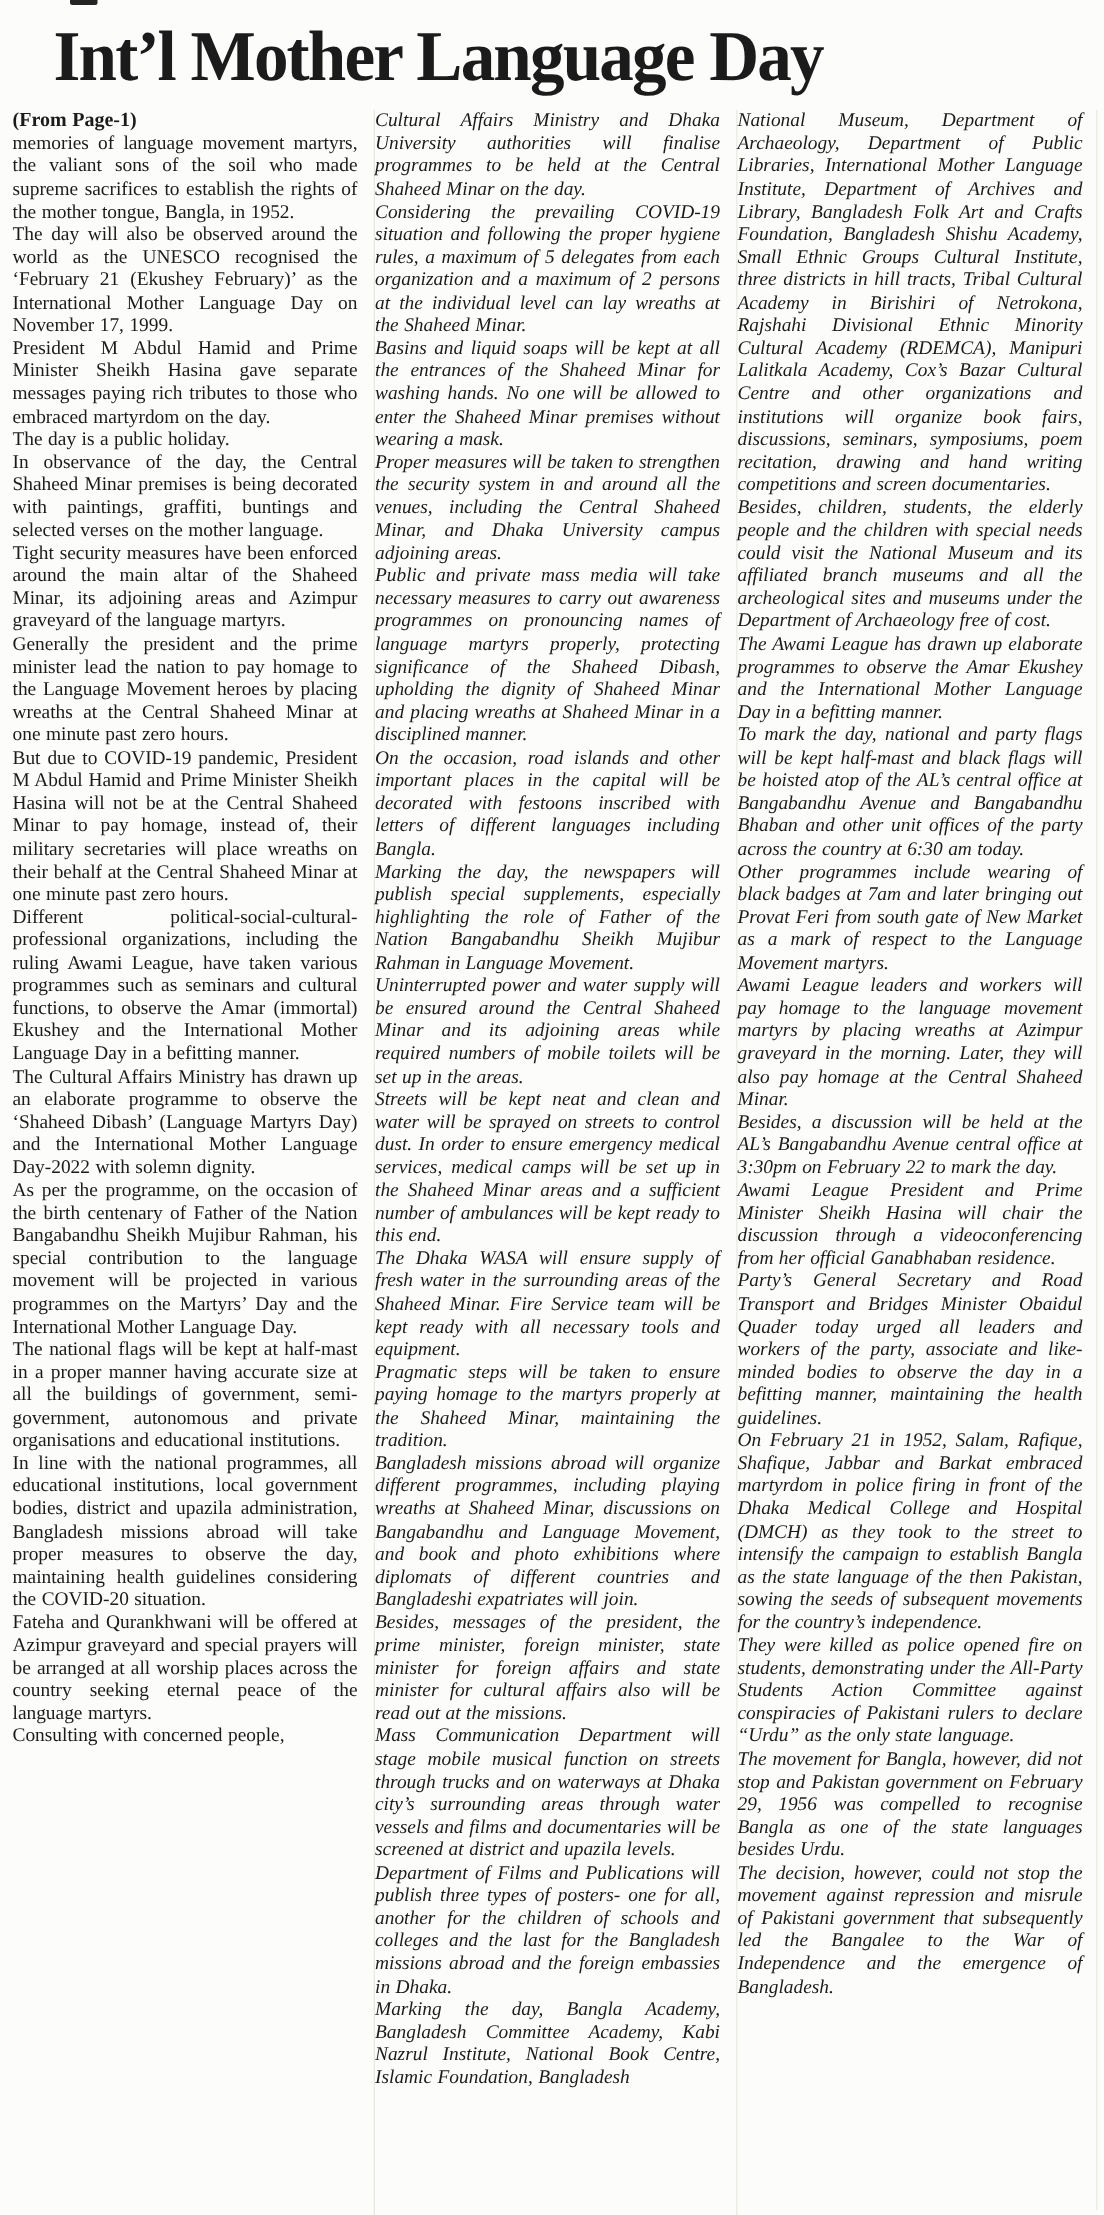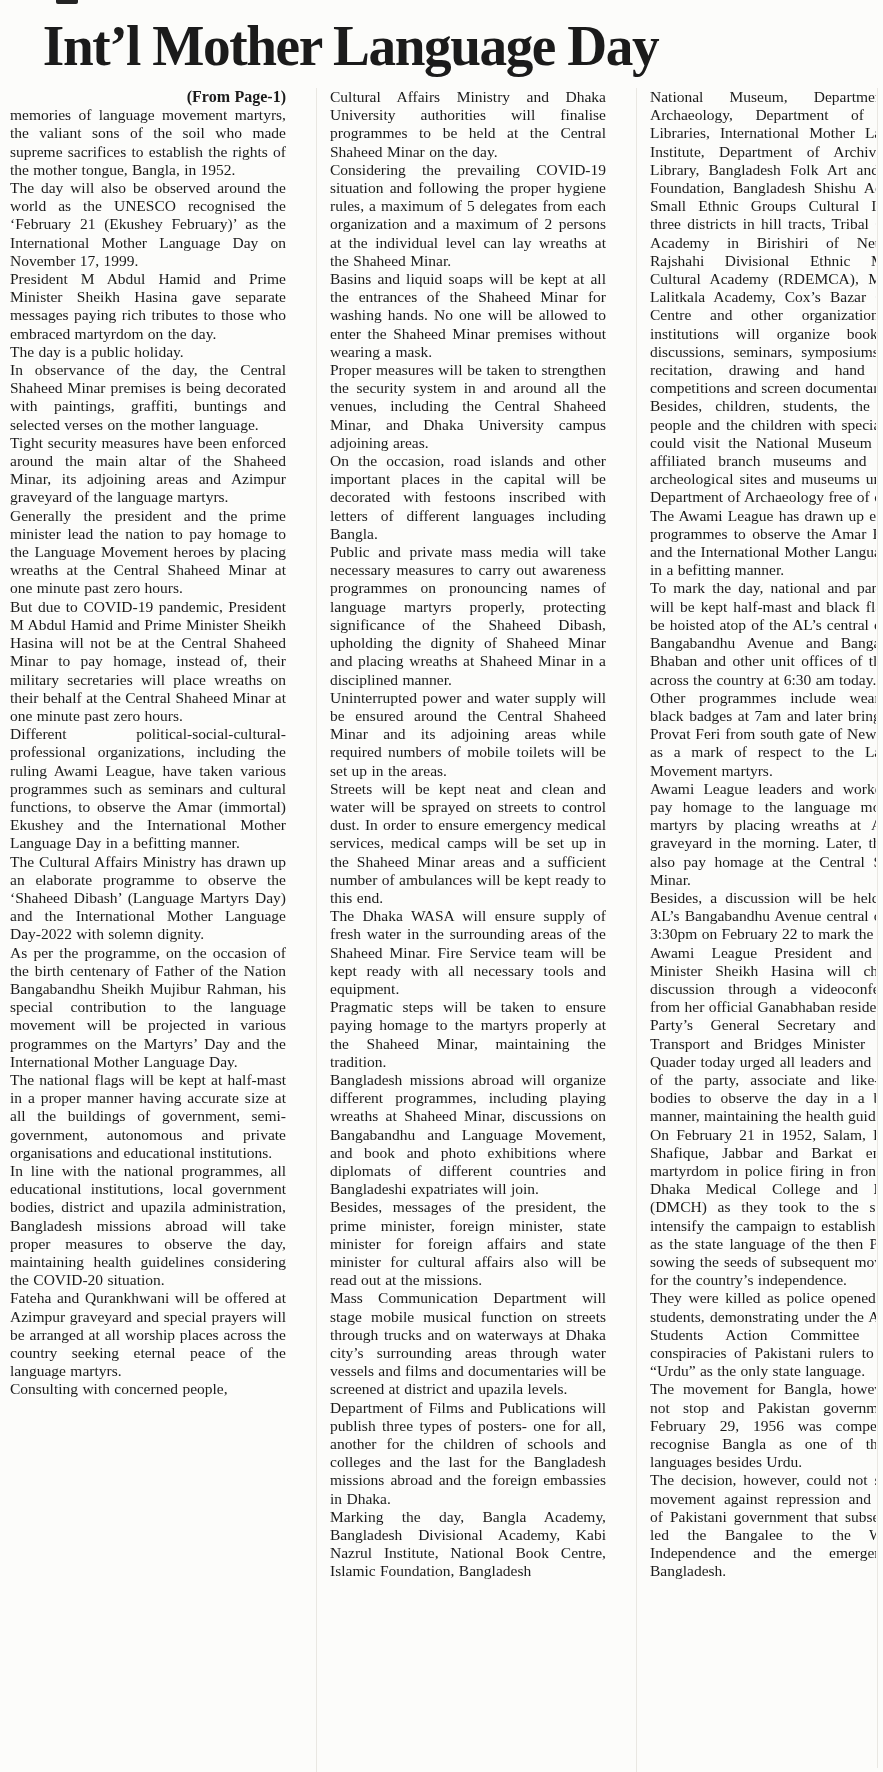--- a/index.html
+++ b/index.html
@@ -54,26 +54,26 @@
     flex:0 0 276px;
     font-size:15.5px;
     line-height:18.2px;
     text-align:justify;
     hyphens:auto;
     -webkit-hyphens:auto;
     word-spacing:0.5px;
   }
   .col + .col{
     border-left:1px solid var(--rule);
-    margin-left:30px;
-    padding-left:13px;
+    margin-left:13px;
+    font-style:italic;
   }
   .from-page{
     font-weight:bold;
-    text-align:right;
+    text-align:left;
     font-size:16px;
     line-height:18.2px;
   }
   .para{
     margin:0;
     padding:0;
   }
   .page-edge-rule{
     position:absolute;
     left:877px;top:88px;
@@ -104,31 +104,32 @@
         <p class="para">The national flags will be kept at half-mast in a proper manner having accurate size at all the buildings of government, semi-government, autonomous and private organisations and educational institutions.</p>
         <p class="para">In line with the national programmes, all educational institutions, local government bodies, district and upazila administration, Bangladesh missions abroad will take proper measures to observe the day, maintaining health guidelines considering the COVID-20 situation.</p>
         <p class="para">Fateha and Qurankhwani will be offered at Azimpur graveyard and special prayers will be arranged at all worship places across the country seeking eternal peace of the language martyrs.</p>
         <p class="para">Consulting with concerned people,</p>
       </div>
     <div class="col" id="col-2">
         <p class="para">Cultural Affairs Ministry and Dhaka University authorities will finalise programmes to be held at the Central Shaheed Minar on the day.</p>
         <p class="para">Considering the prevailing COVID-19 situation and following the proper hygiene rules, a maximum of 5 delegates from each organization and a maximum of 2 persons at the individual level can lay wreaths at the Shaheed Minar.</p>
         <p class="para">Basins and liquid soaps will be kept at all the entrances of the Shaheed Minar for washing hands. No one will be allowed to enter the Shaheed Minar premises without wearing a mask.</p>
         <p class="para">Proper measures will be taken to strengthen the security system in and around all the venues, including the Central Shaheed Minar, and Dhaka University campus adjoining areas.</p>
+        <p class="para">Public and private mass media will take necessary measures to carry out awareness programmes on pronouncing names of language martyrs properly, protecting significance of the Shaheed Dibash, upholding the dignity of Shaheed Minar and placing wreaths at Shaheed Minar in a disciplined manner.</p>
         <p class="para">On the occasion, road islands and other important places in the capital will be decorated with festoons inscribed with letters of different languages including Bangla.</p>
-        <p class="para">Public and private mass media will take necessary measures to carry out awareness programmes on pronouncing names of language martyrs properly, protecting significance of the Shaheed Dibash, upholding the dignity of Shaheed Minar and placing wreaths at Shaheed Minar in a disciplined manner.</p>
+        <p class="para">Marking the day, the newspapers will publish special supplements, especially highlighting the role of Father of the Nation Bangabandhu Sheikh Mujibur Rahman in Language Movement.</p>
         <p class="para">Uninterrupted power and water supply will be ensured around the Central Shaheed Minar and its adjoining areas while required numbers of mobile toilets will be set up in the areas.</p>
         <p class="para">Streets will be kept neat and clean and water will be sprayed on streets to control dust. In order to ensure emergency medical services, medical camps will be set up in the Shaheed Minar areas and a sufficient number of ambulances will be kept ready to this end.</p>
         <p class="para">The Dhaka WASA will ensure supply of fresh water in the surrounding areas of the Shaheed Minar. Fire Service team will be kept ready with all necessary tools and equipment.</p>
         <p class="para">Pragmatic steps will be taken to ensure paying homage to the martyrs properly at the Shaheed Minar, maintaining the tradition.</p>
         <p class="para">Bangladesh missions abroad will organize different programmes, including playing wreaths at Shaheed Minar, discussions on Bangabandhu and Language Movement, and book and photo exhibitions where diplomats of different countries and Bangladeshi expatriates will join.</p>
         <p class="para">Besides, messages of the president, the prime minister, foreign minister, state minister for foreign affairs and state minister for cultural affairs also will be read out at the missions.</p>
         <p class="para">Mass Communication Department will stage mobile musical function on streets through trucks and on waterways at Dhaka city’s surrounding areas through water vessels and films and documentaries will be screened at district and upazila levels.</p>
         <p class="para">Department of Films and Publications will publish three types of posters- one for all, another for the children of schools and colleges and the last for the Bangladesh missions abroad and the foreign embassies in Dhaka.</p>
-        <p class="para">Marking the day, Bangla Academy, Bangladesh Divisional Academy, Kabi Nazrul Institute, National Book Centre, Islamic Foundation, Bangladesh</p>
+        <p class="para">Marking the day, Bangla Academy, Bangladesh Committee Academy, Kabi Nazrul Institute, National Book Centre, Islamic Foundation, Bangladesh</p>
       </div>
     <div class="col" id="col-3">
         <p class="para">National Museum, Department of Archaeology, Department of Public Libraries, International Mother Language Institute, Department of Archives and Library, Bangladesh Folk Art and Crafts Foundation, Bangladesh Shishu Academy, Small Ethnic Groups Cultural Institute, three districts in hill tracts, Tribal Cultural Academy in Birishiri of Netrokona, Rajshahi Divisional Ethnic Minority Cultural Academy (RDEMCA), Manipuri Lalitkala Academy, Cox’s Bazar Cultural Centre and other organizations and institutions will organize book fairs, discussions, seminars, symposiums, poem recitation, drawing and hand writing competitions and screen documentaries.</p>
         <p class="para">Besides, children, students, the elderly people and the children with special needs could visit the National Museum and its affiliated branch museums and all the archeological sites and museums under the Department of Archaeology free of cost.</p>
         <p class="para">The Awami League has drawn up elaborate programmes to observe the Amar Ekushey and the International Mother Language Day in a befitting manner.</p>
         <p class="para">To mark the day, national and party flags will be kept half-mast and black flags will be hoisted atop of the AL’s central office at Bangabandhu Avenue and Bangabandhu Bhaban and other unit offices of the party across the country at 6:30 am today.</p>
         <p class="para">Other programmes include wearing of black badges at 7am and later bringing out Provat Feri from south gate of New Market as a mark of respect to the Language Movement martyrs.</p>
         <p class="para">Awami League leaders and workers will pay homage to the language movement martyrs by placing wreaths at Azimpur graveyard in the morning. Later, they will also pay homage at the Central Shaheed Minar.</p>
         <p class="para">Besides, a discussion will be held at the AL’s Bangabandhu Avenue central office at 3:30pm on February 22 to mark the day.</p>
         <p class="para">Awami League President and Prime Minister Sheikh Hasina will chair the discussion through a videoconferencing from her official Ganabhaban residence.</p>

